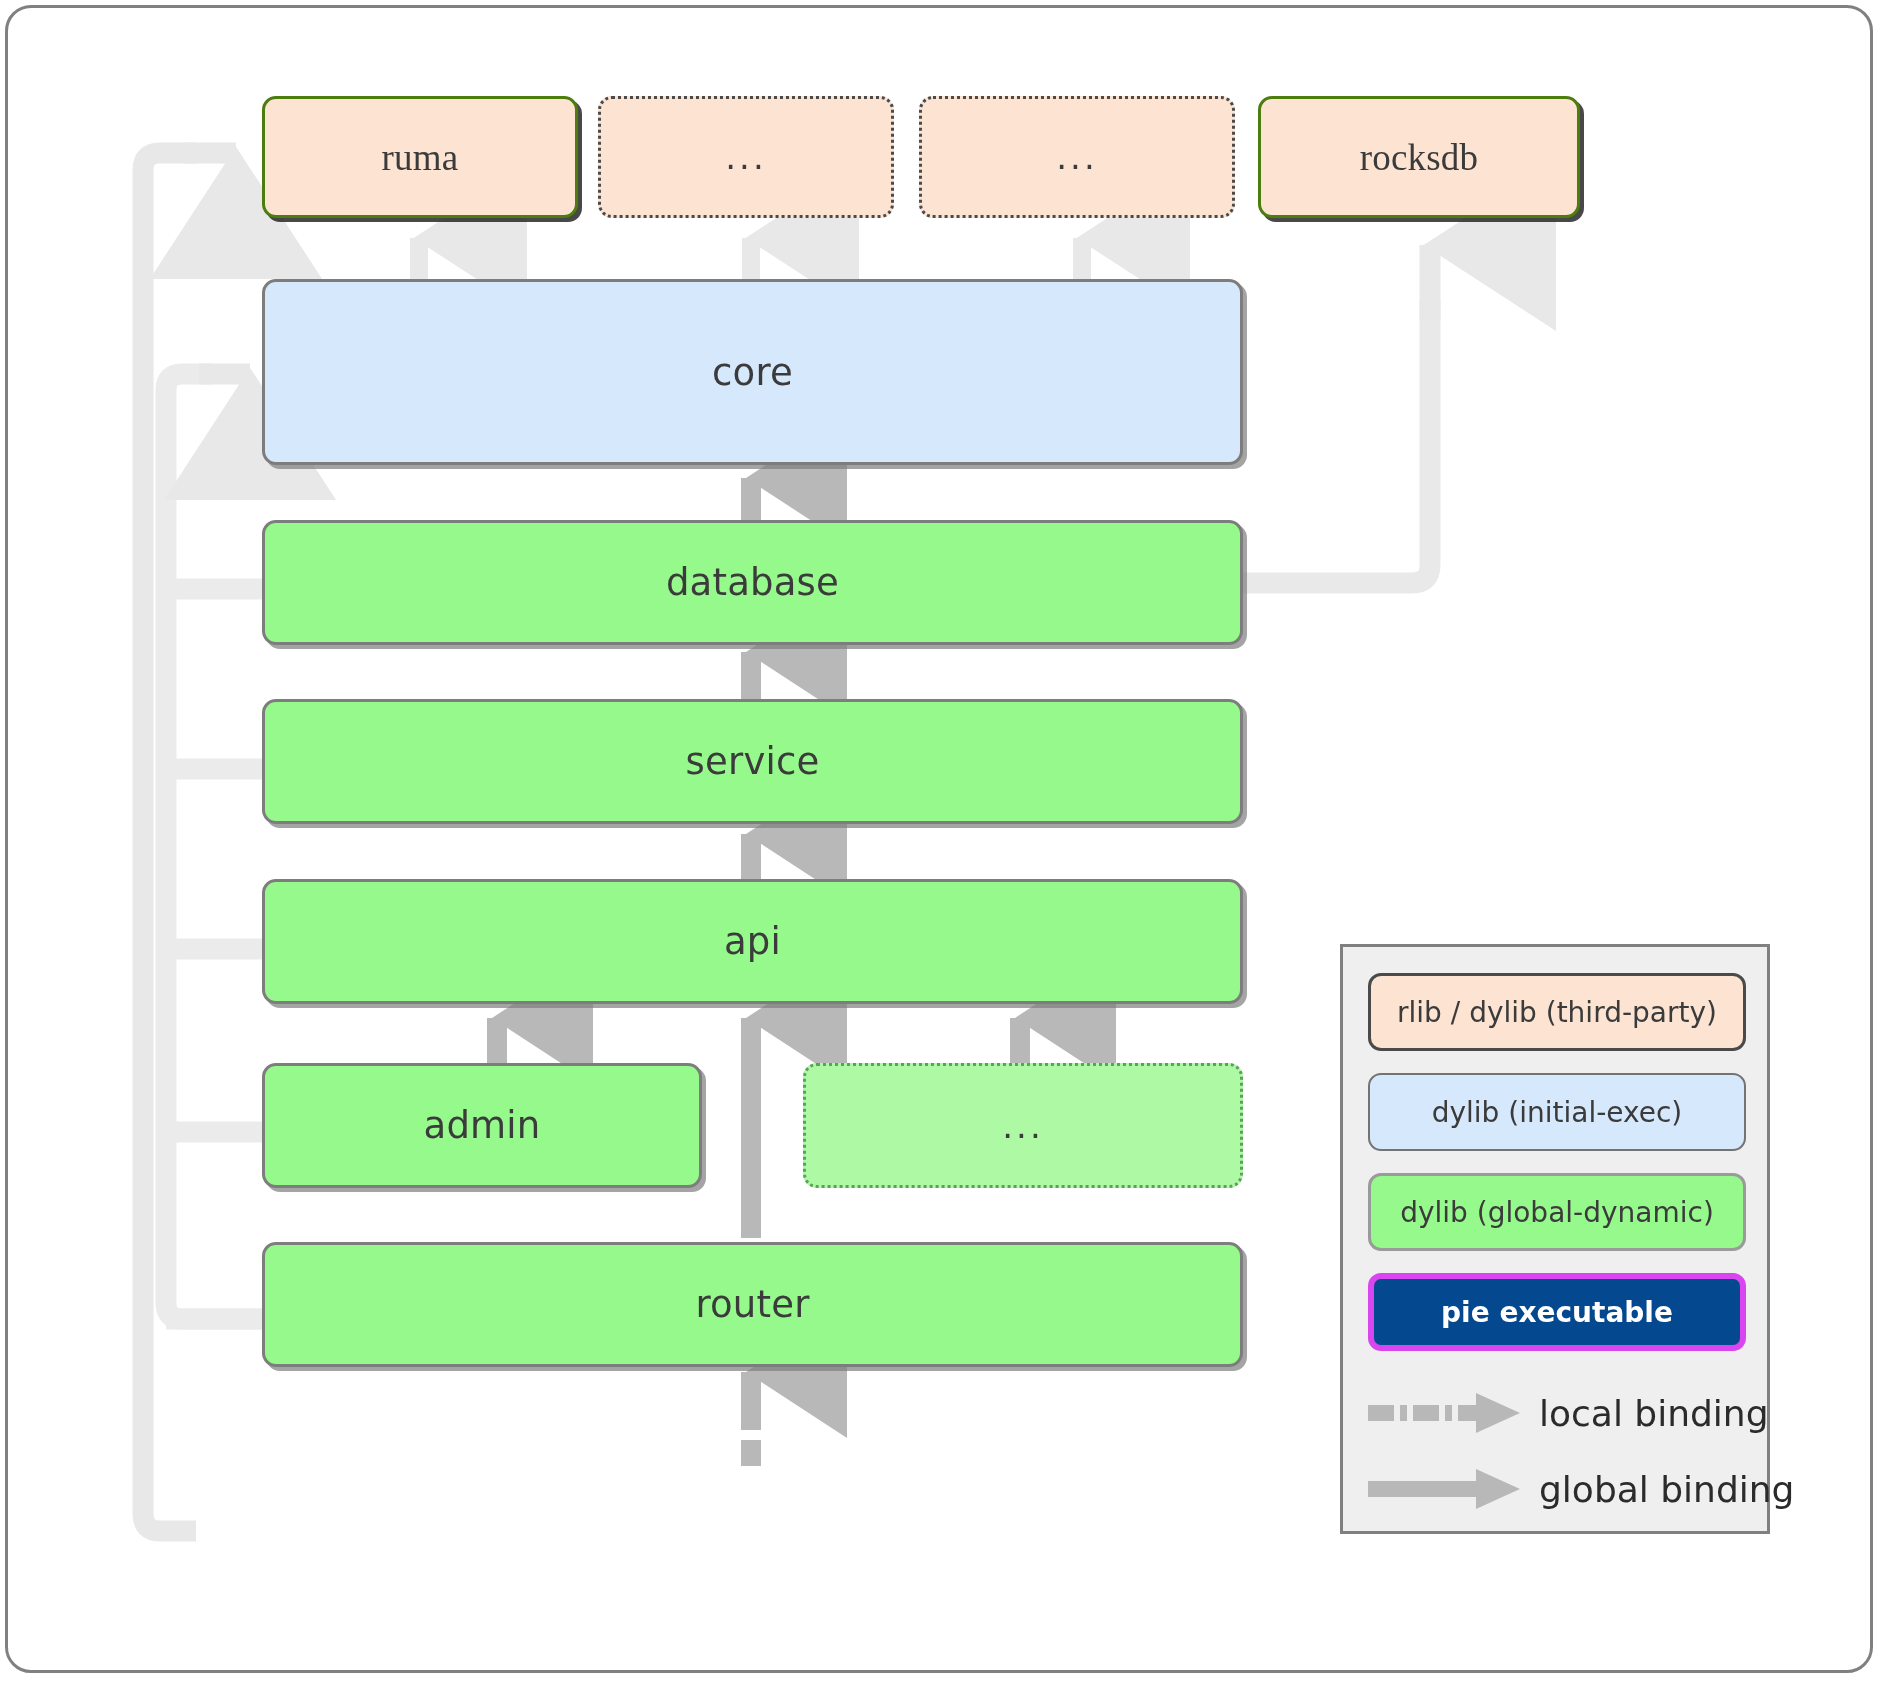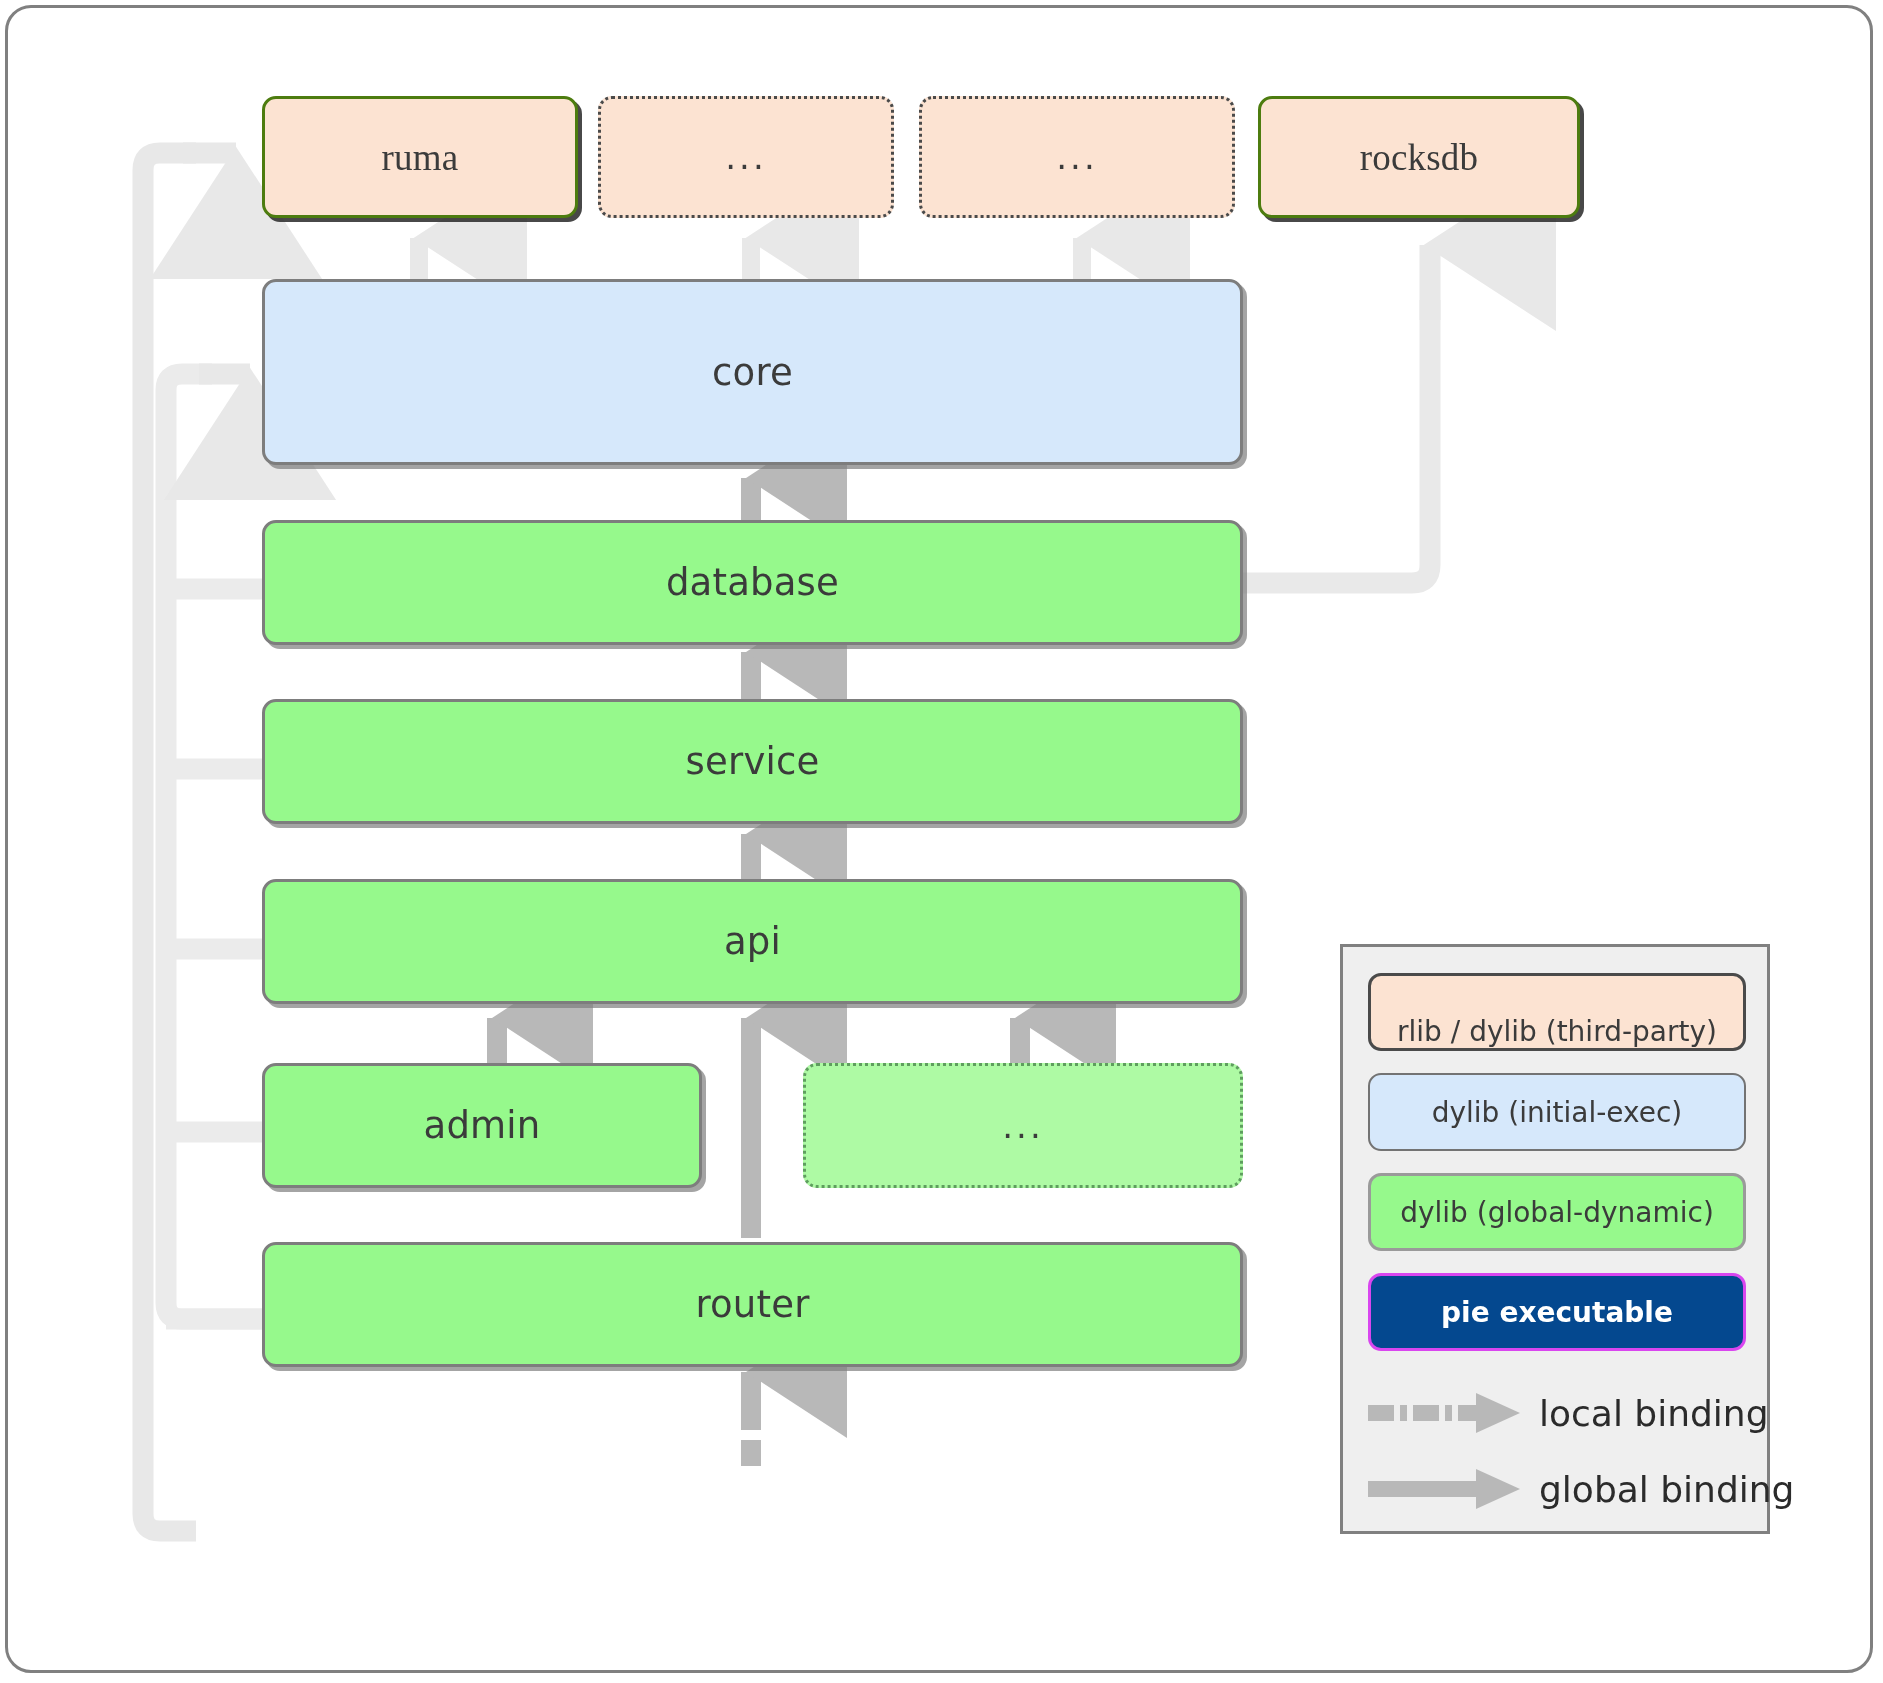--- a/index.html
+++ b/index.html
@@ -212,33 +212,33 @@
     <span class="dots">...</span>
   </div>
 
   <div class="node c-green solid-gray" style="left:262px; top:1242px; width:981px; height:125px;">
     <span>router</span>
   </div>
 
 
   <div class="legend">
 
-    <div class="legend-chip" style="top:26px; background:#fce3d2; border:3px solid #4a4a4a;align-items:flex-end;">
+    <div class="legend-chip" style="top:26px; background:#fce3d2; border:3px solid #4a4a4a;">
       <span>rlib / dylib (third-party)</span>
     </div>
 
     <div class="legend-chip" style="top:126px; background:#d6e8fb; border:2px solid #737373;">
       <span>dylib (initial-exec)</span>
     </div>
 
     <div class="legend-chip" style="top:226px; background:#96f98c; border:3px solid #9a9a9a;">
       <span>dylib (global-dynamic)</span>
     </div>
 
-    <div class="legend-chip" style="top:326px; background:#04488f; border:3px solid #d946ef; color:#ffffff; font-weight:bold;">
+    <div class="legend-chip" style="top:326px; background:#04488f; border:6px solid #d946ef; color:#ffffff; font-weight:bold;">
       <span>pie executable</span>
     </div>
 
     <div class="legend-row" style="top:436px;">
       <svg class="lg-arrow" width="160" height="48" viewBox="0 0 160 48" xmlns="http://www.w3.org/2000/svg">
         <g fill="#b8b8b8">
           <rect x="0" y="16" width="26" height="16"></rect>
           <rect x="32" y="16" width="7" height="16"></rect>
           <rect x="45" y="16" width="26" height="16"></rect>
           <rect x="77" y="16" width="7" height="16"></rect>

